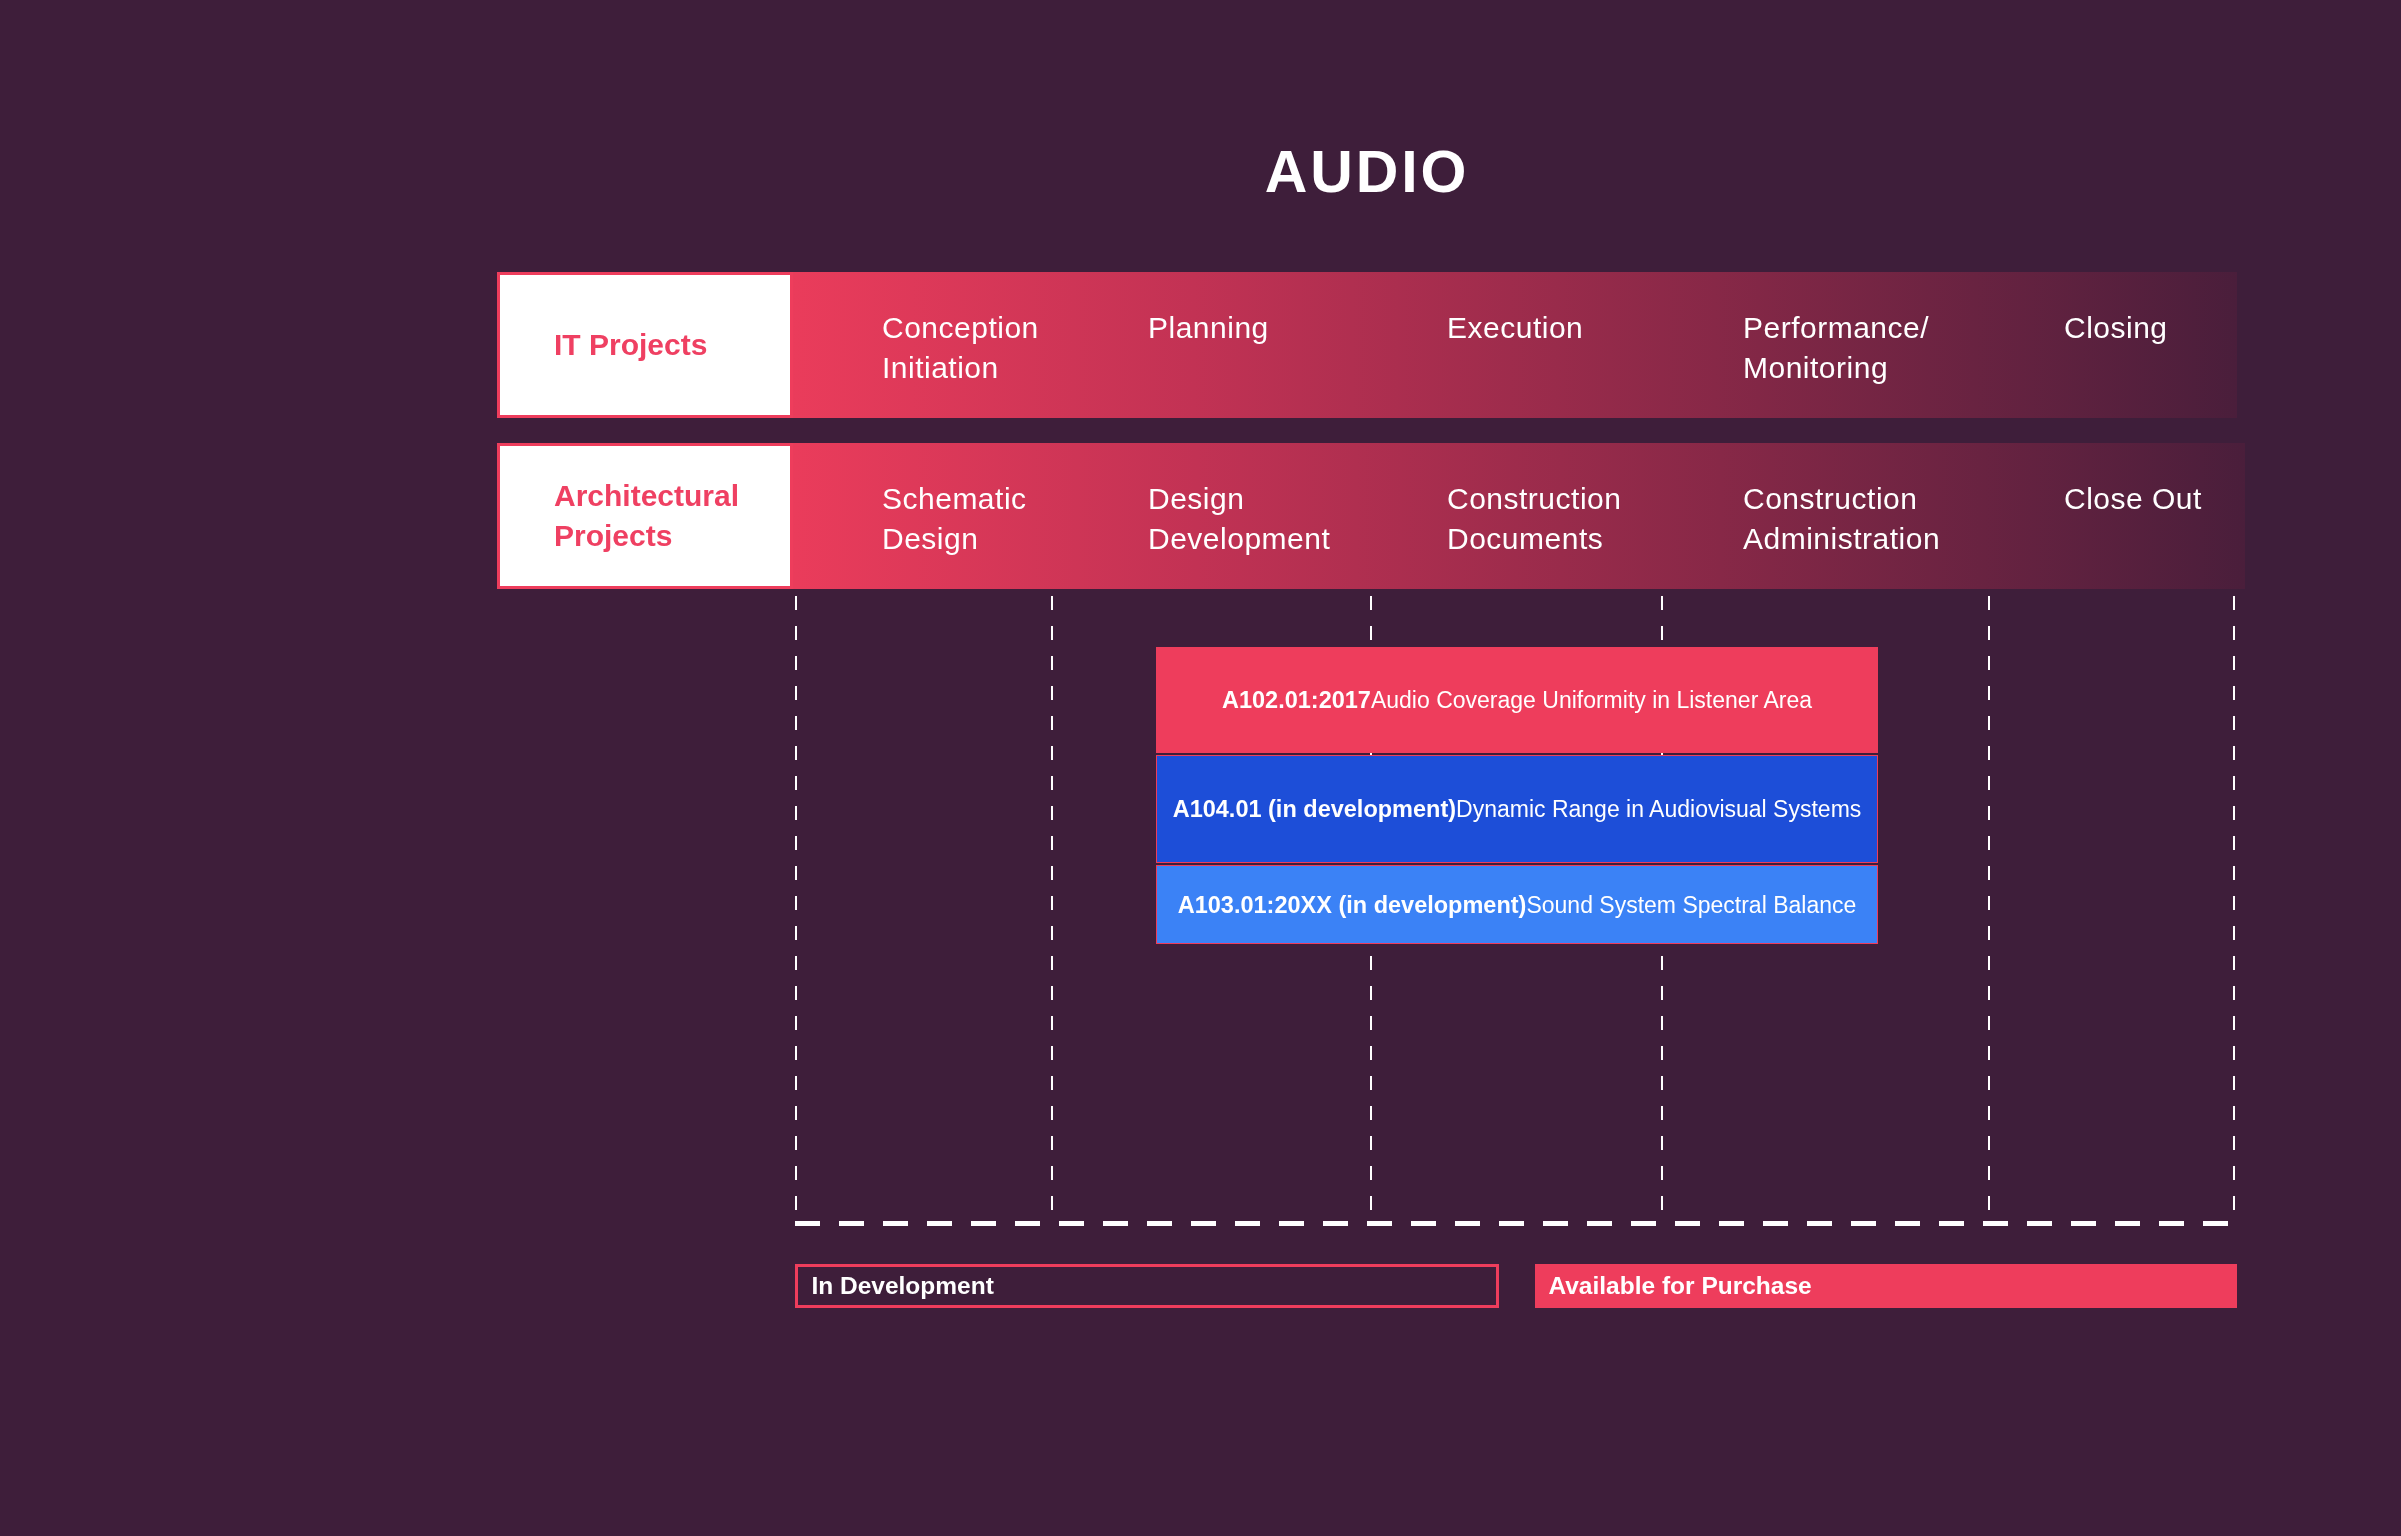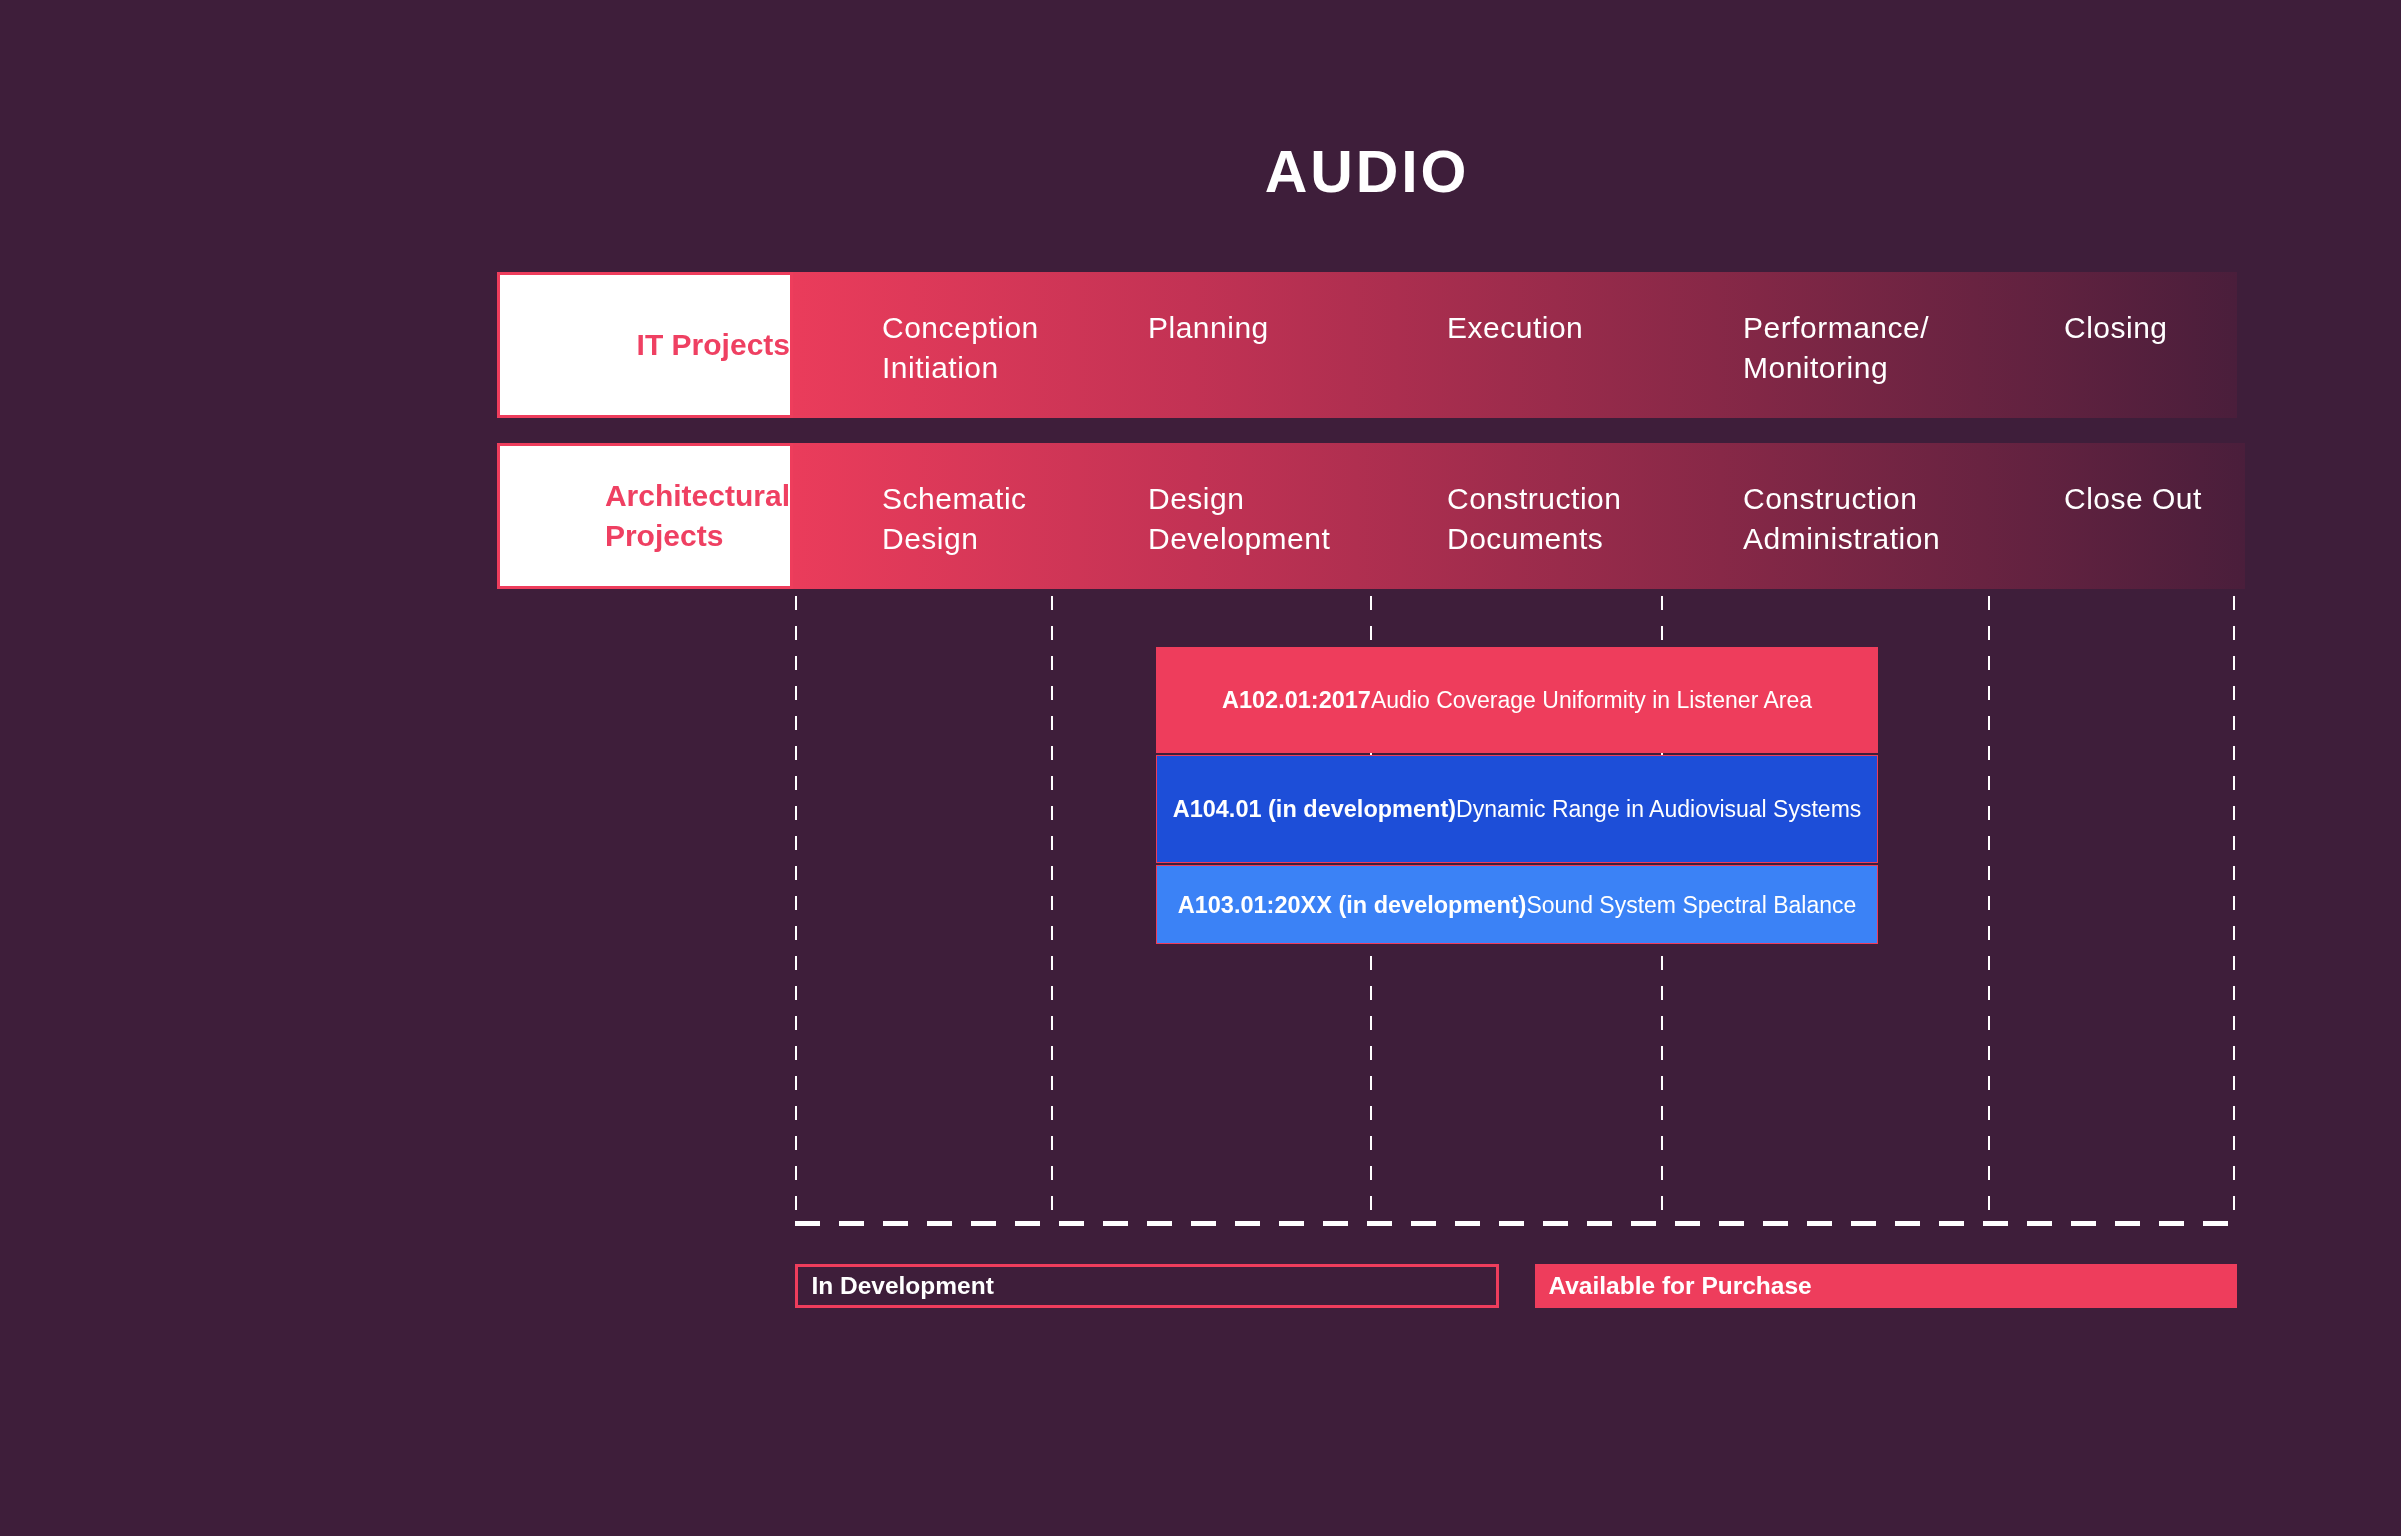--- a/index.html
+++ b/index.html
@@ -43,21 +43,20 @@
     position: absolute;
     left: 0;
     top: 0;
     width: 296px;
     height: 146px;
     background: #ffffff;
     border: 3.8px solid #ee3d5c;
     box-sizing: border-box;
     display: flex;
     align-items: center;
-    justify-content: flex-end;
   }
   .row-label span {
     display: block;
     padding-left: 54px;
     color: #ef4062;
     font-size: 30px;
     font-weight: 700;
     line-height: 40px;
     white-space: pre-line;
   }

